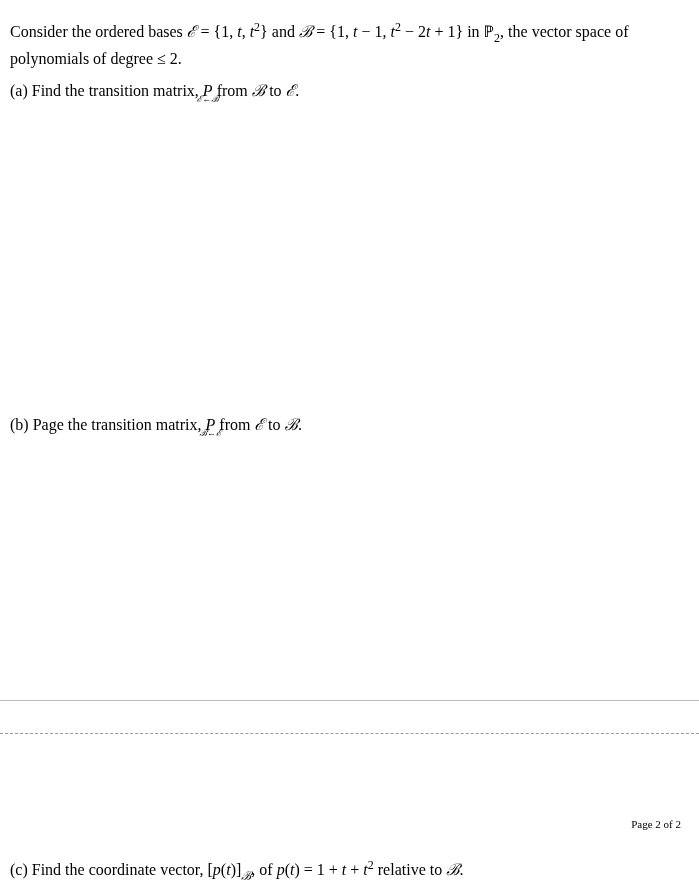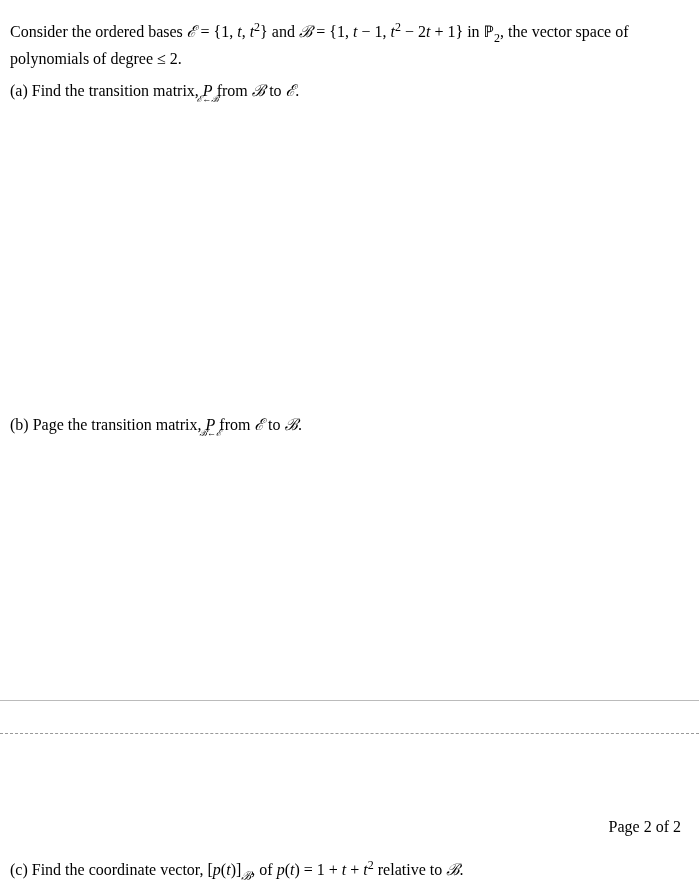--- a/index.html
+++ b/index.html
@@ -67,21 +67,21 @@
       margin-bottom: 32px;
     }
     .dashed-line {
       border-top: 1px dashed #999;
       width: 100%;
     }
     .page-number {
       position: absolute;
       right: 18px;
       top: 818px;
-      font-size: 16px;
+      font-size: 11px;
     }
     .part-c {
       position: absolute;
       left: 10px;
       top: 856px;
       line-height: 1.5;
     }
     sup { font-size: 0.75em; }
     sub { font-size: 0.75em; }
     .italic { font-style: italic; }

